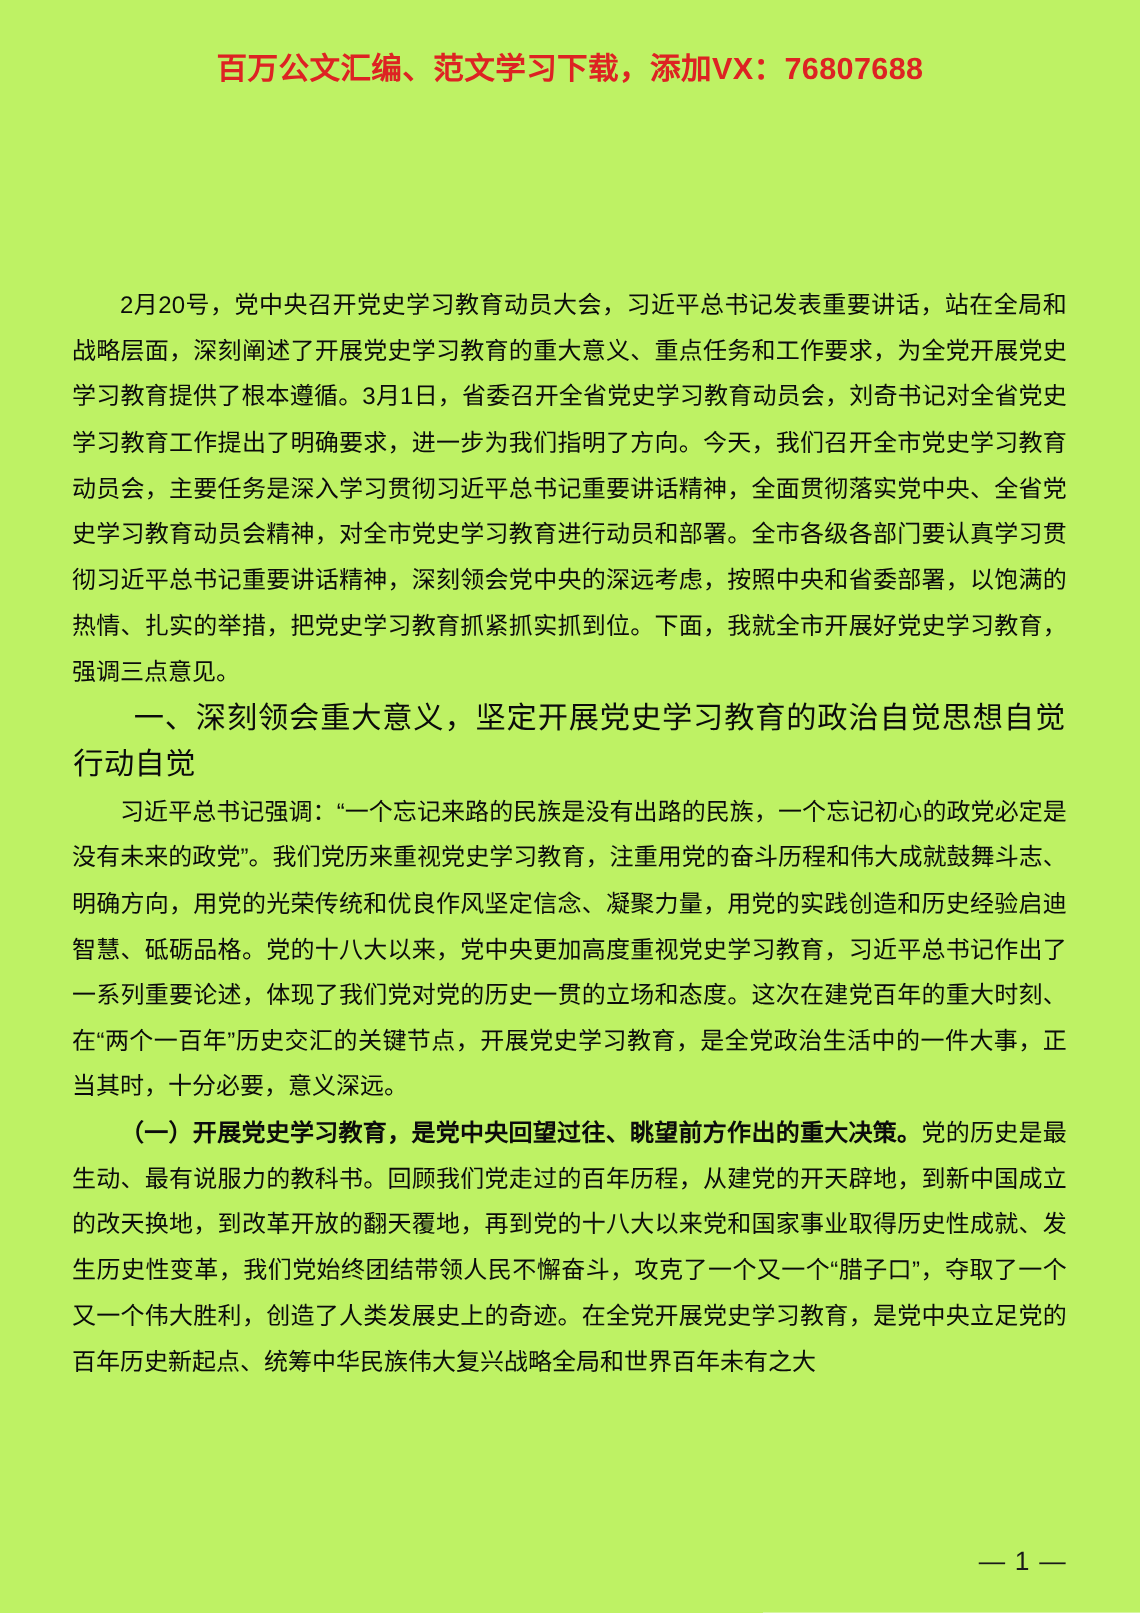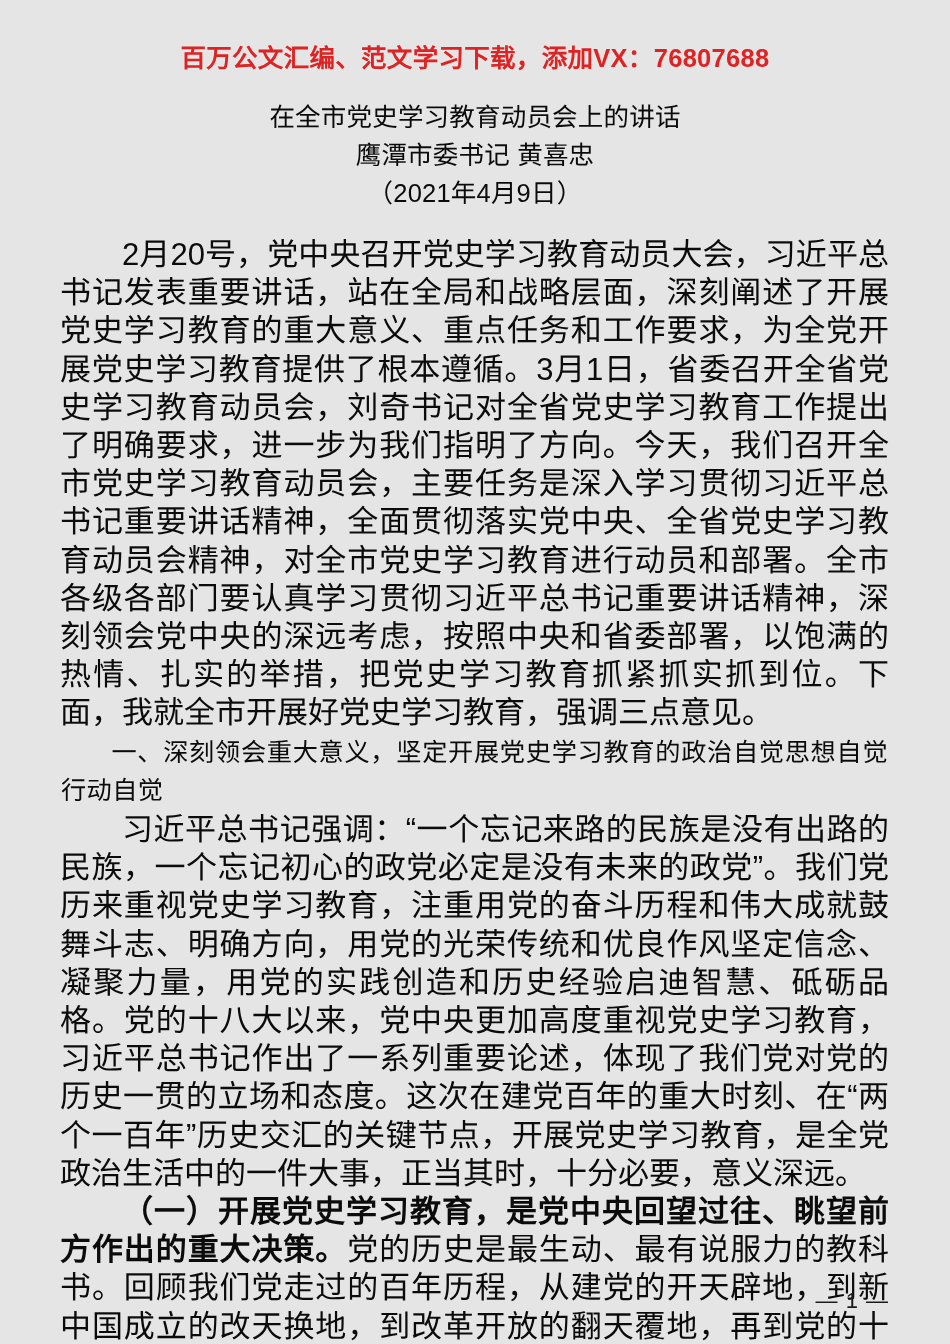--- a/index.html
+++ b/index.html
@@ -51,21 +51,21 @@
 
   
   .body {
     position: absolute;
     top: 236px;
     left: 60px;
     width: 829px;
   }
   p.para {
     margin: 0;
-    font-size: 31px;
+    font-size: 20px;
     line-height: 38.2px;
     text-align: justify;
     text-justify: inter-character;
     text-indent: 2em;
     letter-spacing: 0;
     word-break: break-all;
   }
   
   p.heading1 {
     margin: 1px;
@@ -93,29 +93,24 @@
     text-align: right;
     font-size: 22px;
     line-height: 30px;
     color: #1a1a1a;
     letter-spacing: 1px;
   }
 </style>
 </head>
 <body>
 
-<div class="page" style="background: #e5e5e5; color: rgb(11, 11, 11);">
+<div class="page" style="background: #bef264; color: rgb(11, 11, 11);">
 
   <div class="promo" style="color: rgb(221, 35, 35);">百万公文汇编、范文学习下载，添加VX：76807688</div>
 
-  <div class="titleblock">
-    <div class="tline">在全市党史学习教育动员会上的讲话</div>
-    <div class="tline">鹰潭市委书记  黄喜忠</div>
-    <div class="tline">（2021年4月9日）</div>
-  </div>
 
   <div class="body">
 
     <p class="para">2月20号，党中央召开党史学习教育动员大会，习近平总书记发表重要讲话，站在全局和战略层面，深刻阐述了开展党史学习教育的重大意义、重点任务和工作要求，为全党开展党史学习教育提供了根本遵循。3月1日，省委召开全省党史学习教育动员会，刘奇书记对全省党史学习教育工作提出了明确要求，进一步为我们指明了方向。今天，我们召开全市党史学习教育动员会，主要任务是深入学习贯彻习近平总书记重要讲话精神，全面贯彻落实党中央、全省党史学习教育动员会精神，对全市党史学习教育进行动员和部署。全市各级各部门要认真学习贯彻习近平总书记重要讲话精神，深刻领会党中央的深远考虑，按照中央和省委部署，以饱满的热情、扎实的举措，把党史学习教育抓紧抓实抓到位。下面，我就全市开展好党史学习教育，强调三点意见。</p>
 
     <p class="heading1">一、深刻领会重大意义，坚定开展党史学习教育的政治自觉思想自觉行动自觉</p>
 
     <p class="para">习近平总书记强调：“一个忘记来路的民族是没有出路的民族，一个忘记初心的政党必定是没有未来的政党”。我们党历来重视党史学习教育，注重用党的奋斗历程和伟大成就鼓舞斗志、明确方向，用党的光荣传统和优良作风坚定信念、凝聚力量，用党的实践创造和历史经验启迪智慧、砥砺品格。党的十八大以来，党中央更加高度重视党史学习教育，习近平总书记作出了一系列重要论述，体现了我们党对党的历史一贯的立场和态度。这次在建党百年的重大时刻、在“两个一百年”历史交汇的关键节点，开展党史学习教育，是全党政治生活中的一件大事，正当其时，十分必要，意义深远。</p>
 
     <p class="para"><span class="boldrun">（一）开展党史学习教育，是党中央回望过往、眺望前方作出的重大决策。</span><span>党的历史是最生动、最有说服力的教科书。回顾我们党走过的百年历程，从建党的开天辟地，到新中国成立的改天换地，到改革开放的翻天覆地，再到党的十八大以来党和国家事业取得历史性成就、发生历史性变革，我们党始终团结带领人民不懈奋斗，攻克了一个又一个“腊子口”，夺取了一个又一个伟大胜利，创造了人类发展史上的奇迹。在全党开展党史学习教育，是党中央立足党的百年历史新起点、统筹中华民族伟大复兴战略全局和世界百年未有之大</span></p>

